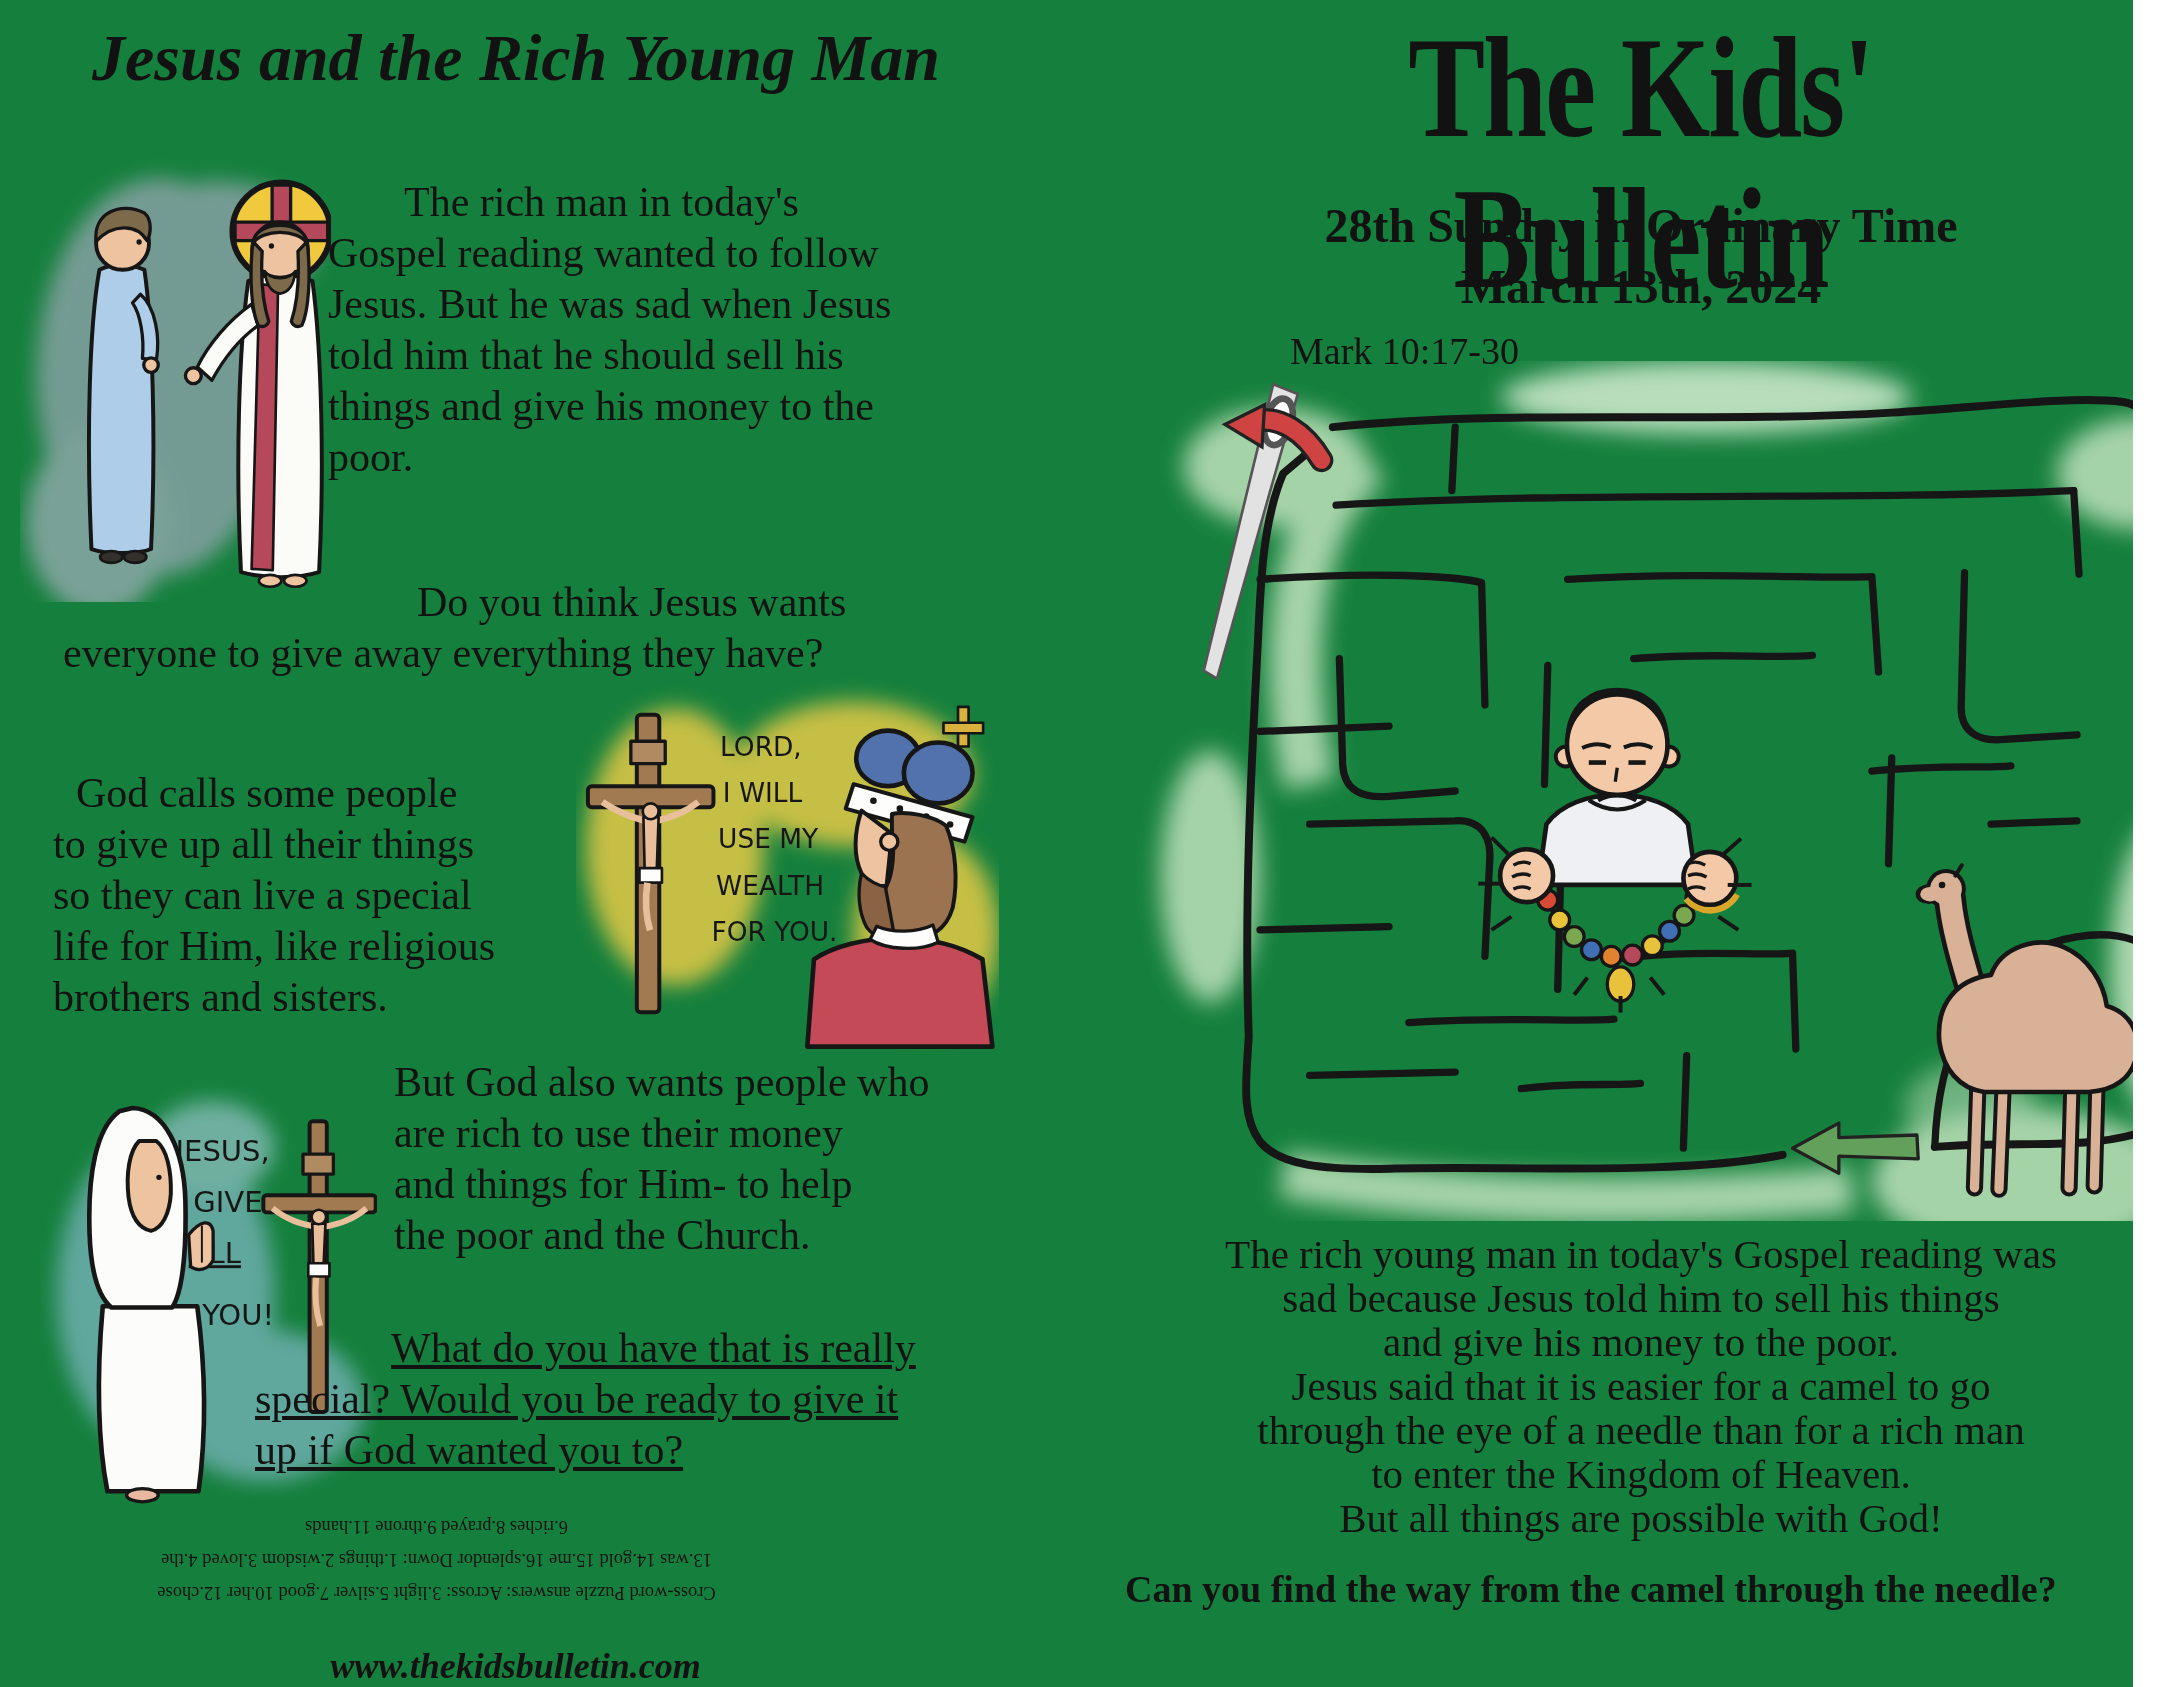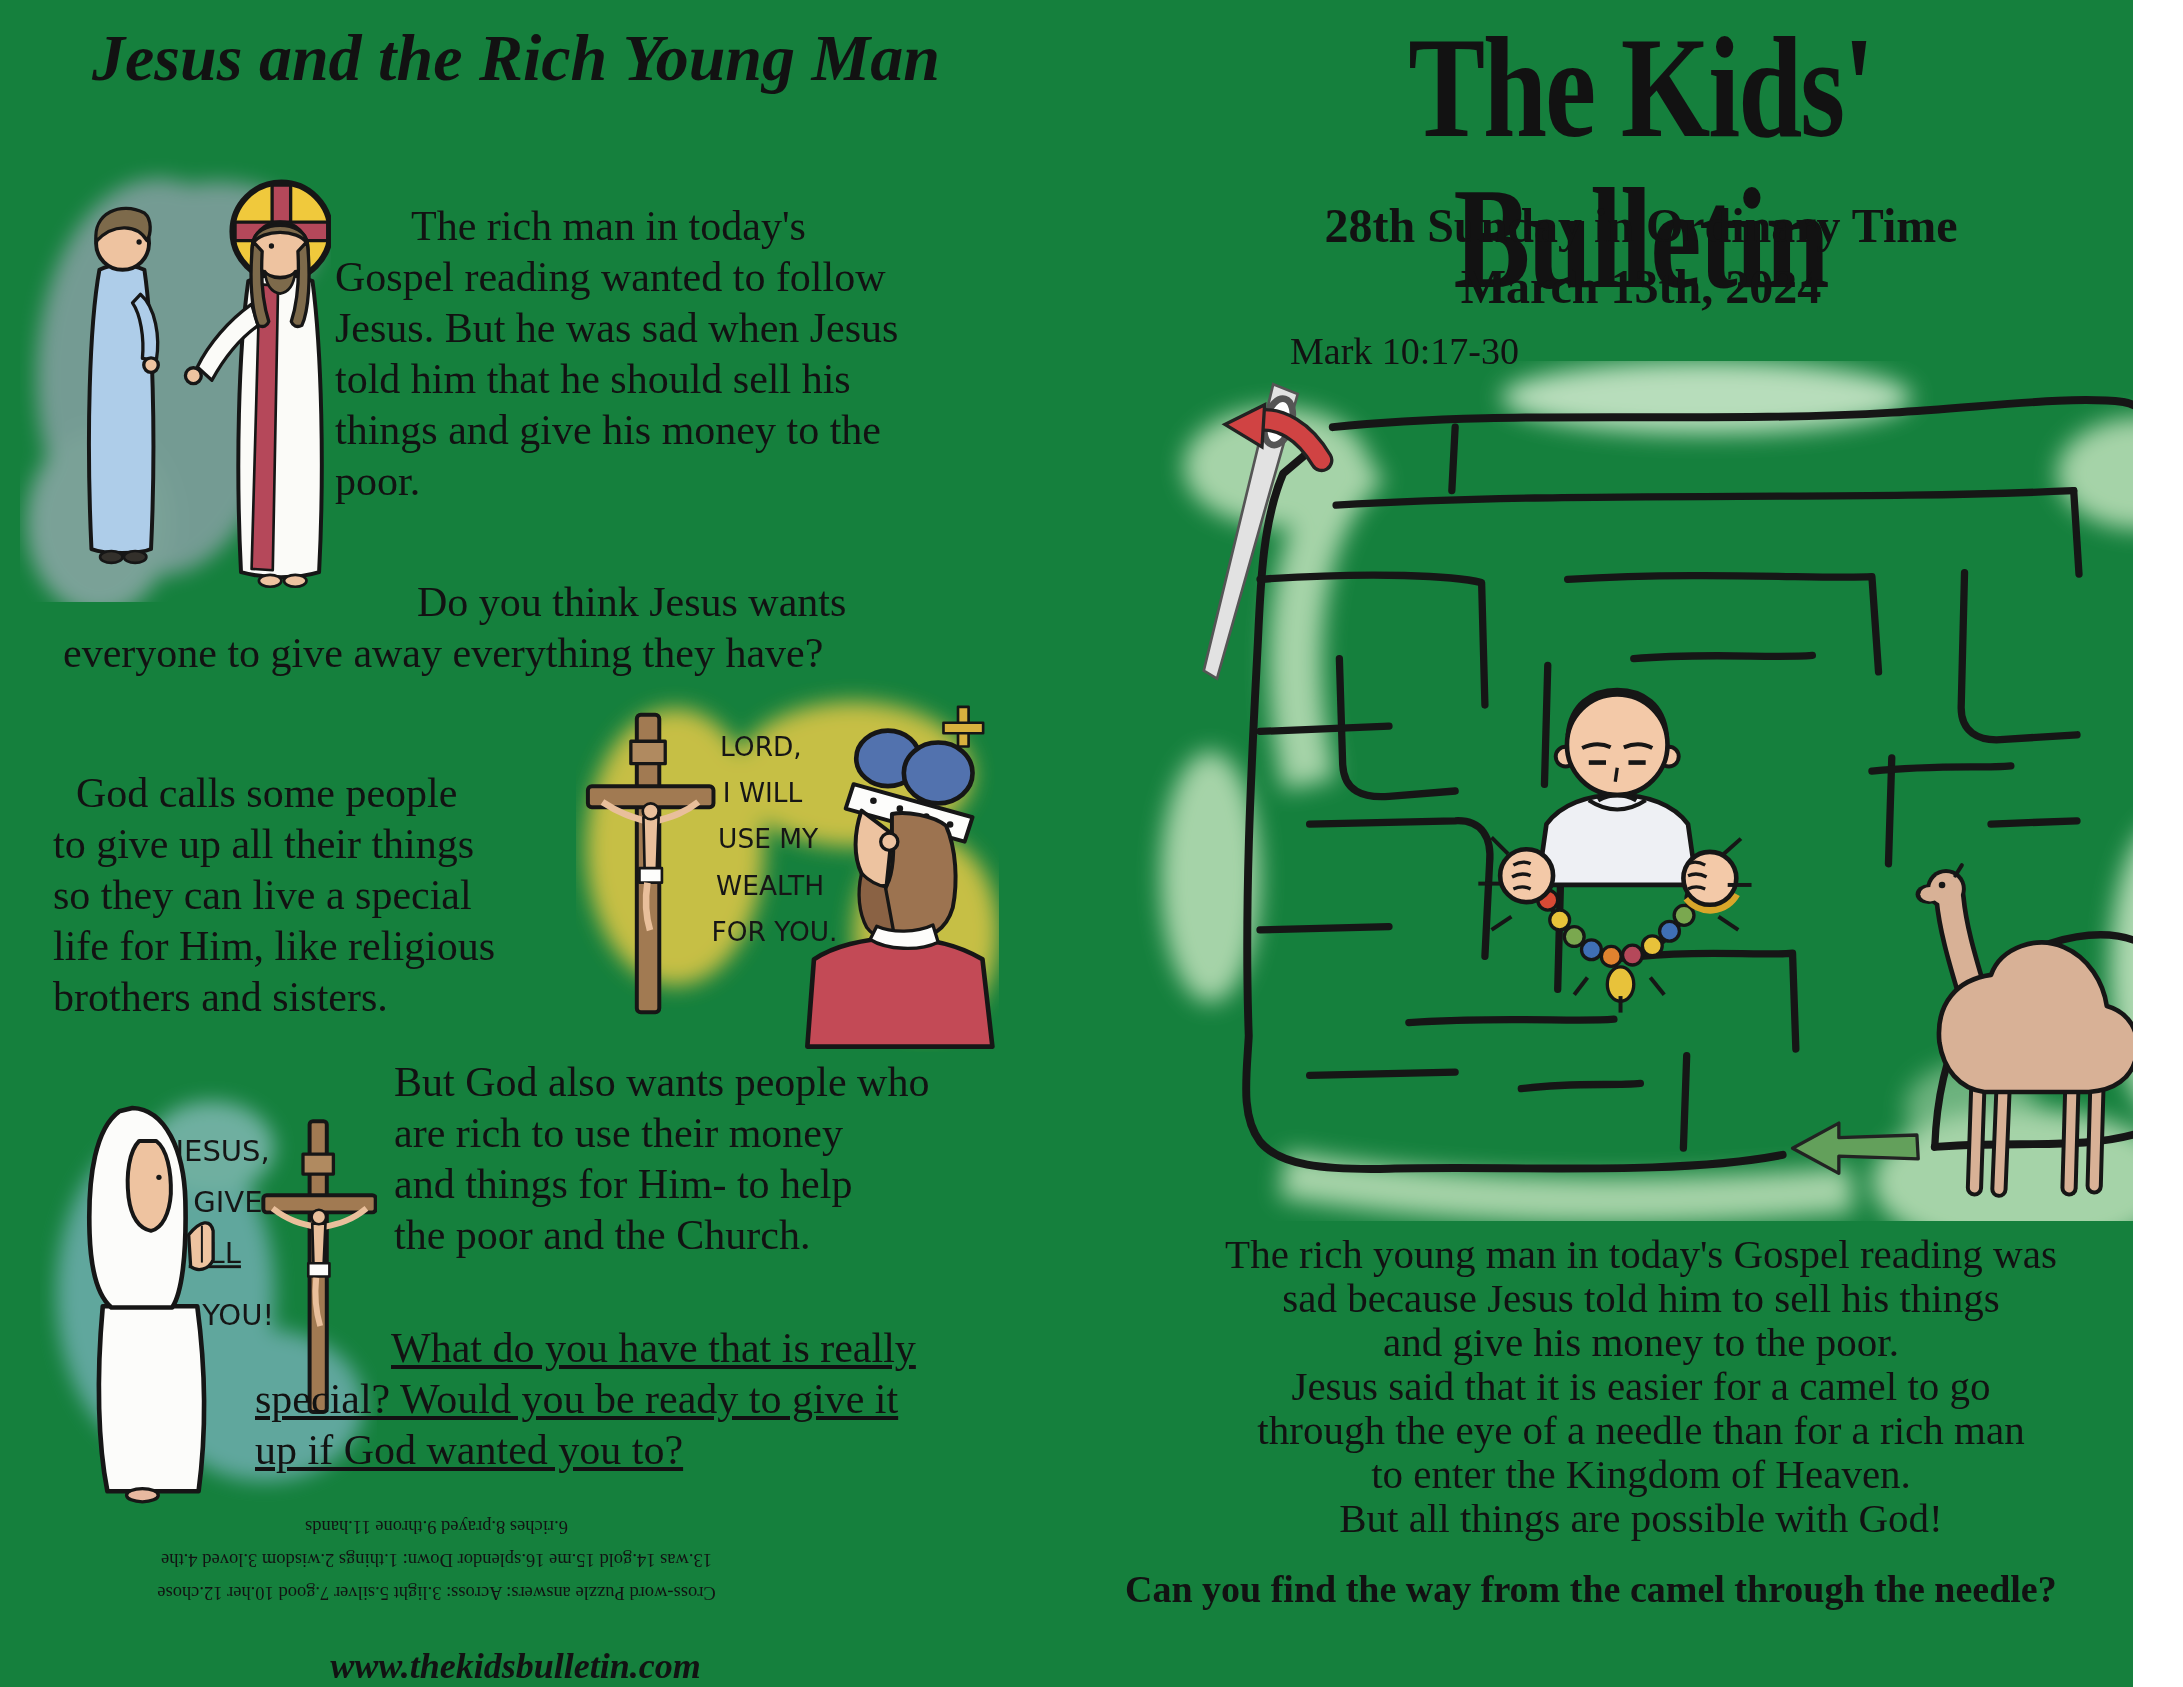--- a/index.html
+++ b/index.html
@@ -5,21 +5,21 @@
   html,body{margin:0;padding:0;background:#ffffff;}
   #page{position:relative;width:2133px;height:1687px;background:#15803d;overflow:hidden;
         font-family:"Liberation Serif",serif;color:#121212;}
   .abs{position:absolute;}
   .serif{font-family:"Liberation Serif",serif;}
   .prelines{white-space:pre-line;}
   
   .lp-title{left:26.5px;top:20px;width:979px;text-align:center;
             font-size:66px;font-weight:bold;font-style:italic;line-height:1.15;}
   .p-body{font-size:42px;line-height:51px;}
-  .para1{left:335px;top:177px;width:728px;text-indent:76px;margin-top:24px;}
+  .para1{left:328px;top:177px;width:728px;text-indent:76px;}
   .para2{left:63px;top:577px;width:966px;text-indent:354px;}
   .para3{left:53px;top:721px;width:595px;text-indent:23px;margin-top:47px;}
   .para4{left:394px;top:1057px;width:662px;}
   .para5{left:255px;top:1323px;width:794px;text-indent:136px;text-decoration:underline;}
   .answers{left:99px;top:1510px;width:675px;text-align:center;
            font-size:18.5px;line-height:33px;transform:rotate(180deg);}
   .website{left:218px;top:1629px;width:595px;text-align:center;
            font-size:36px;font-weight:bold;font-style:italic;margin-top:16px;}
   
   .rp-title{left:1111px;top:12px;width:1059px;text-align:center;line-height:1.05;}

